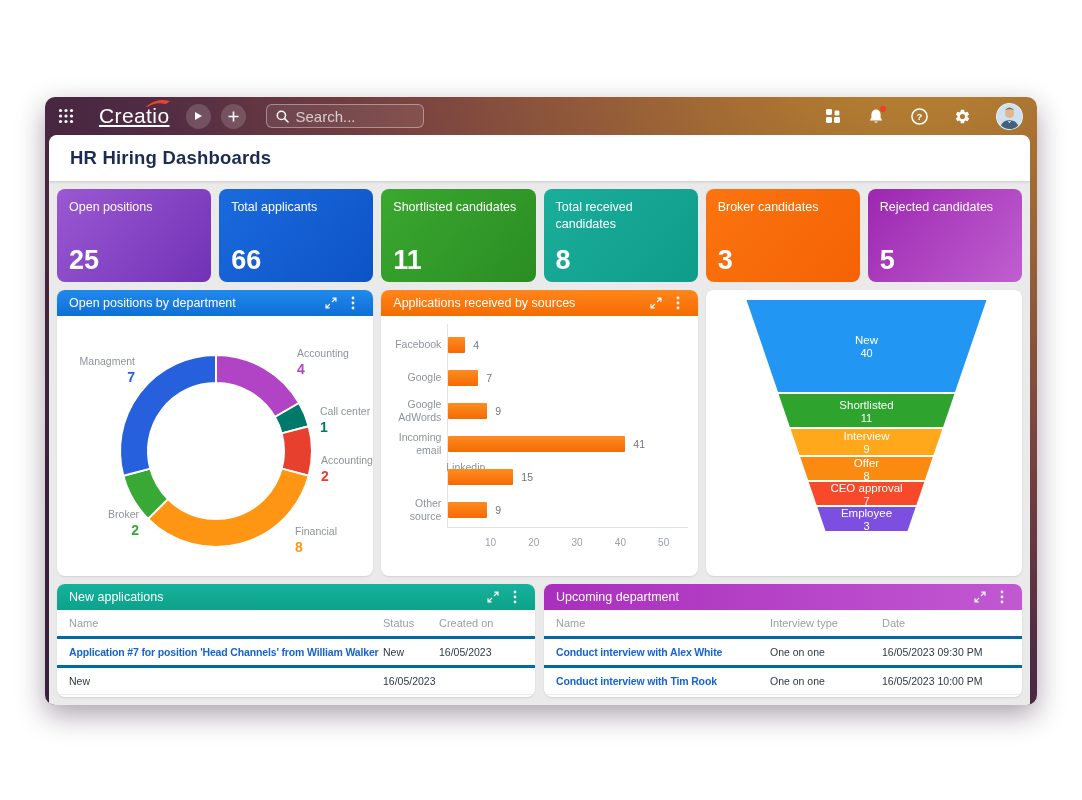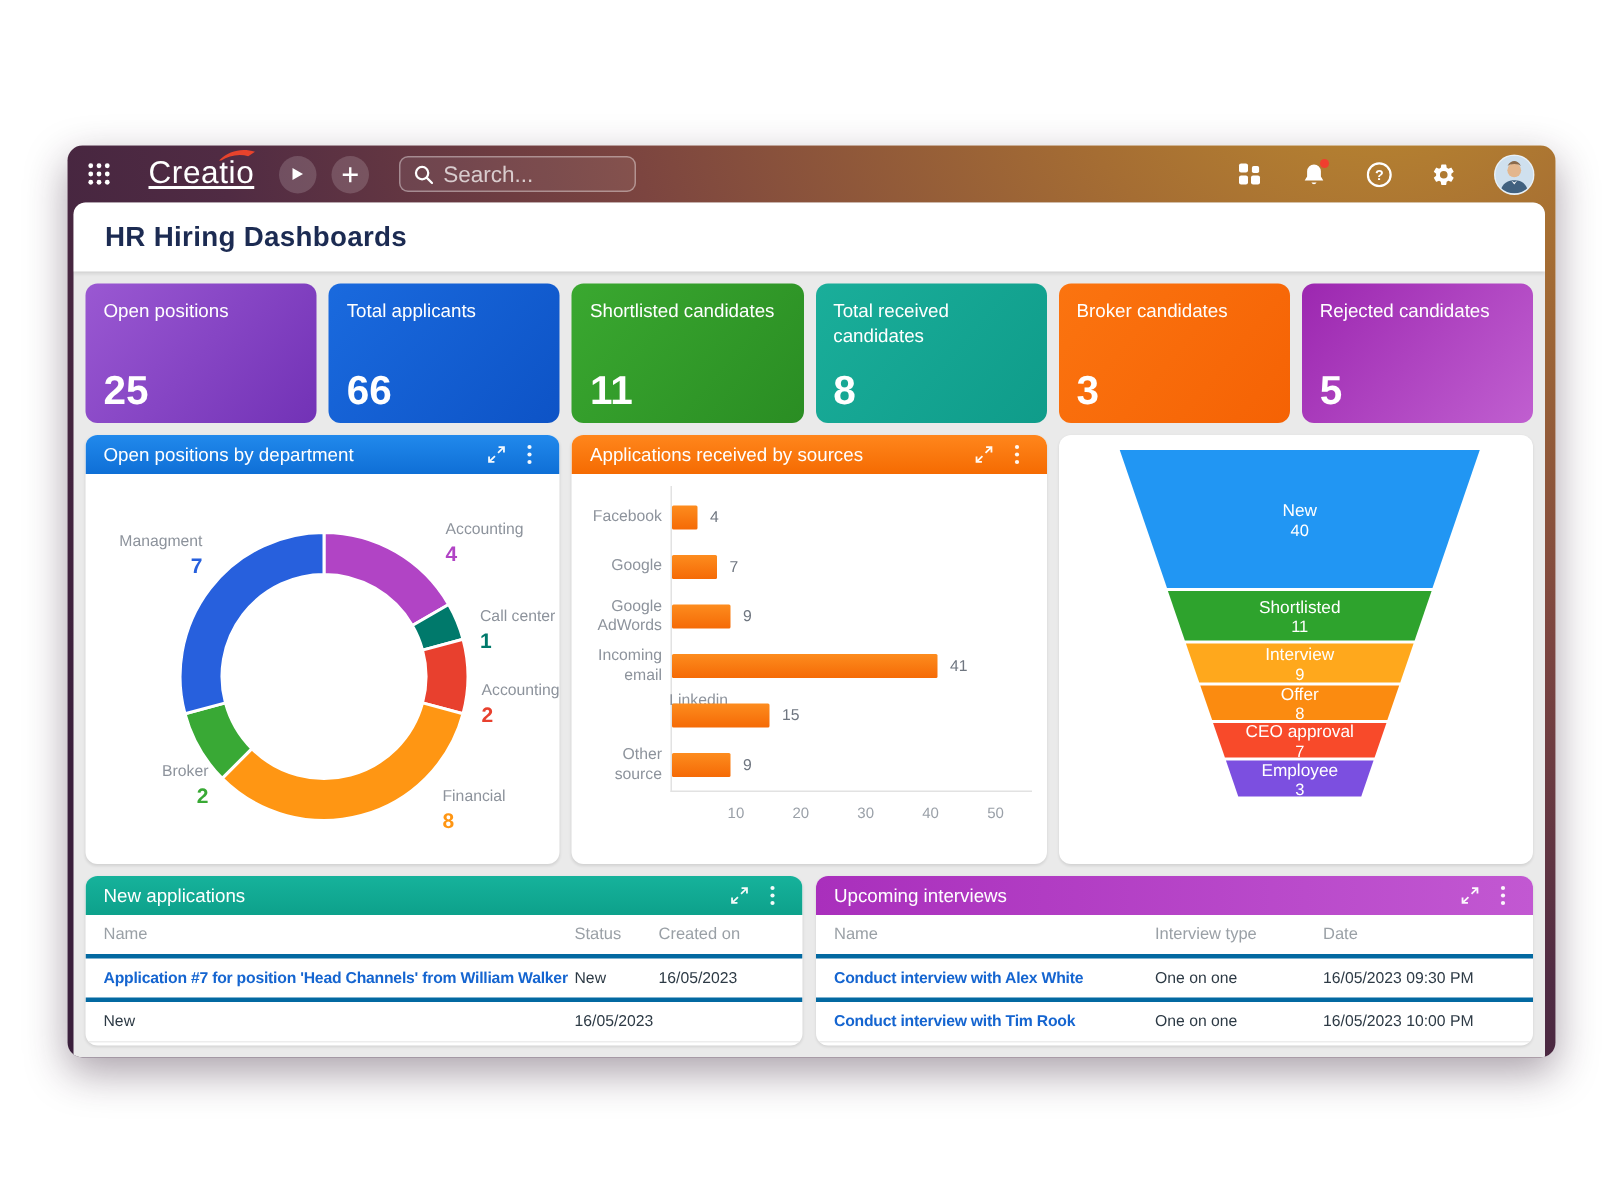--- a/index.html
+++ b/index.html
@@ -342,21 +342,21 @@
                 <div class="tbl tbl-left tbl-row">
                   <div class="cell">New</div>
                   <div class="cell">16/05/2023</div>
                 </div>
                 <div class="tbl tbl-left ghost"></div>
               </div>
           </section>
 
           <section class="panel">
             <div class="p-head hd-magenta">
-              <span class="p-title">Upcoming interviews</span>
+              <span class="p-title">Upcoming department</span>
               <span class="p-ico">
                   <svg width="12" height="12" viewBox="0 0 14 14">
                     <path d="M8.6 1.2 h4.2 v4.2 M12.8 1.2 L8.2 5.8 M5.4 12.8 H1.2 V8.6 M1.2 12.8 L5.8 8.2" stroke="#fff" stroke-width="1.4" fill="none"></path>
                   </svg>
                 </span>
               <span class="p-ico">
                   <svg width="4" height="14" viewBox="0 0 4 14">
                     <g fill="#fff">
                       <circle cx="2" cy="2" r="1.4"></circle>
                       <circle cx="2" cy="7" r="1.4"></circle>

